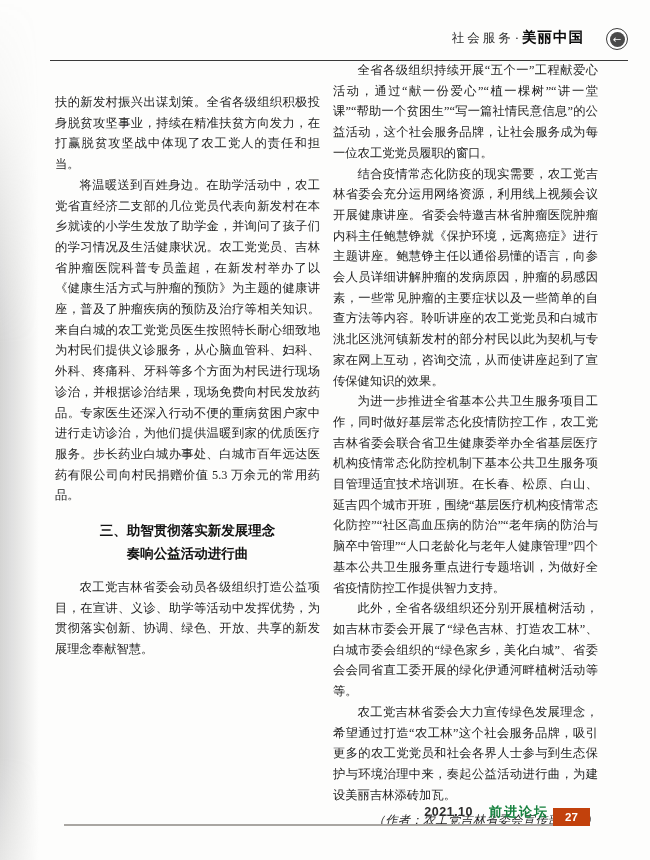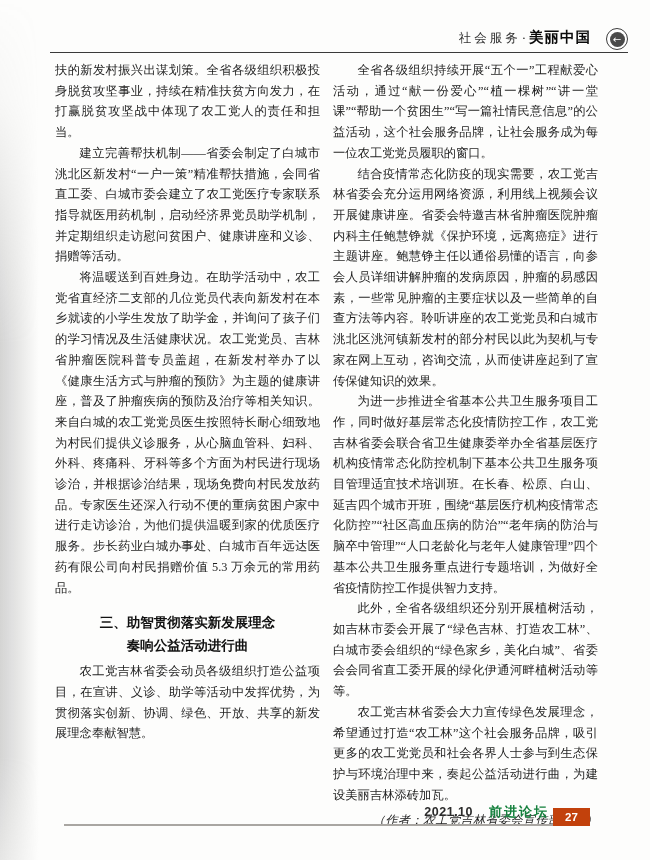--- a/index.html
+++ b/index.html
@@ -15,22 +15,22 @@
   .scan-shadow {
     position:absolute; left:0; top:0; bottom:0; width:46px;
     background:linear-gradient(to right, rgba(145,145,145,.38), rgba(145,145,145,0) 85%);
     -webkit-mask-image:linear-gradient(to bottom, transparent 0, rgba(0,0,0,.15) 12%, #000 40%, #000 88%, rgba(0,0,0,.55) 100%);
     mask-image:linear-gradient(to bottom, transparent 0, rgba(0,0,0,.15) 12%, #000 40%, #000 88%, rgba(0,0,0,.55) 100%);
     pointer-events:none;
   }
   
   .header {
     position:absolute; top:28px; left:50px; right:22px;
-    display:flex; align-items:flex-end; gap:15px;
-    border-bottom:1.5px solid #3a3a3a; padding-bottom:5px;
+    display:flex; align-items:flex-end; gap:22px;
+    border-bottom:1.5px solid #3a3a3a; padding-bottom:13px;
   }
   .header-spacer { flex:1; }
   .header-text { display:flex; align-items:baseline; }
   .hdr-section { font-size:12.5px; color:#333; letter-spacing:3px; }
   .hdr-dot { font-size:13px; color:#222; margin:0 3px 0 1px; }
   .hdr-theme {
     font-size:14.5px; font-weight:700; color:#0a0a0a; letter-spacing:1px;
     font-family:Liberation Mono, monospace;
   }
   .logo-icon {
@@ -43,24 +43,24 @@
     color:#fff; font-size:10px; line-height:15px; text-align:center;
     font-family:"DejaVu Sans",sans-serif;
   }
   
   .columns {
     position:absolute; top:60px; left:55px; width:543px;
     display:flex; gap:13px;
   }
   .col { flex:1; font-size:12.3px; line-height:20.7px; text-align:justify; color:#1e1e1e; }
   .para { text-indent:2em; }
-  .para.flush { text-indent:0; }
+  .para.flush { text-indent:0;margin-top:32px; }
   .heading {
     font-weight:700; text-align:center; font-size:13.5px; line-height:23px;
-    margin:13px 0 4px; color:#111;
+    margin:13px 0 12px; color:#111;
   }
   .author-note {
     text-align:right; font-style:italic; font-size:12px; letter-spacing:.5px;
     margin-top:5px; color:#222;
   }
   .editor-row {
     display:flex; justify-content:flex-end; gap:16px;
     font-style:italic; font-weight:700; font-size:12px;
     margin-top:26px; padding-right:4px; color:#222;
   }
@@ -101,21 +101,20 @@
     </div>
     <div class="logo-icon">
       <div class="logo-inner">←</div>
     </div>
   </div>
 
   <div class="columns">
 
     <div class="col">
       <p class="para flush">扶的新发村振兴出谋划策。全省各级组织积极投身脱贫攻坚事业，持续在精准扶贫方向发力，在打赢脱贫攻坚战中体现了农工党人的责任和担当。</p>
-      <p class="para">建立完善帮扶机制——省委会制定了白城市洮北区新发村“一户一策”精准帮扶措施，会同省直工委、白城市委会建立了农工党医疗专家联系指导就医用药机制，启动经济界党员助学机制，并定期组织走访慰问贫困户、健康讲座和义诊、捐赠等活动。</p>
       <p class="para">将温暖送到百姓身边。在助学活动中，农工党省直经济二支部的几位党员代表向新发村在本乡就读的小学生发放了助学金，并询问了孩子们的学习情况及生活健康状况。农工党党员、吉林省肿瘤医院科普专员盖超，在新发村举办了以《健康生活方式与肿瘤的预防》为主题的健康讲座，普及了肿瘤疾病的预防及治疗等相关知识。来自白城的农工党党员医生按照特长耐心细致地为村民们提供义诊服务，从心脑血管科、妇科、外科、疼痛科、牙科等多个方面为村民进行现场诊治，并根据诊治结果，现场免费向村民发放药品。专家医生还深入行动不便的重病贫困户家中进行走访诊治，为他们提供温暖到家的优质医疗服务。步长药业白城办事处、白城市百年远达医药有限公司向村民捐赠价值 5.3 万余元的常用药品。</p>
       <div class="heading">
         <div>三、助智贯彻落实新发展理念</div>
         <div>奏响公益活动进行曲</div>
       </div>
       <p class="para">农工党吉林省委会动员各级组织打造公益项目，在宣讲、义诊、助学等活动中发挥优势，为贯彻落实创新、协调、绿色、开放、共享的新发展理念奉献智慧。</p>
     </div>
 
     <div class="col">
       <p class="para">全省各级组织持续开展“五个一”工程献爱心活动，通过“献一份爱心”“植一棵树”“讲一堂课”“帮助一个贫困生”“写一篇社情民意信息”的公益活动，这个社会服务品牌，让社会服务成为每一位农工党党员履职的窗口。</p>

